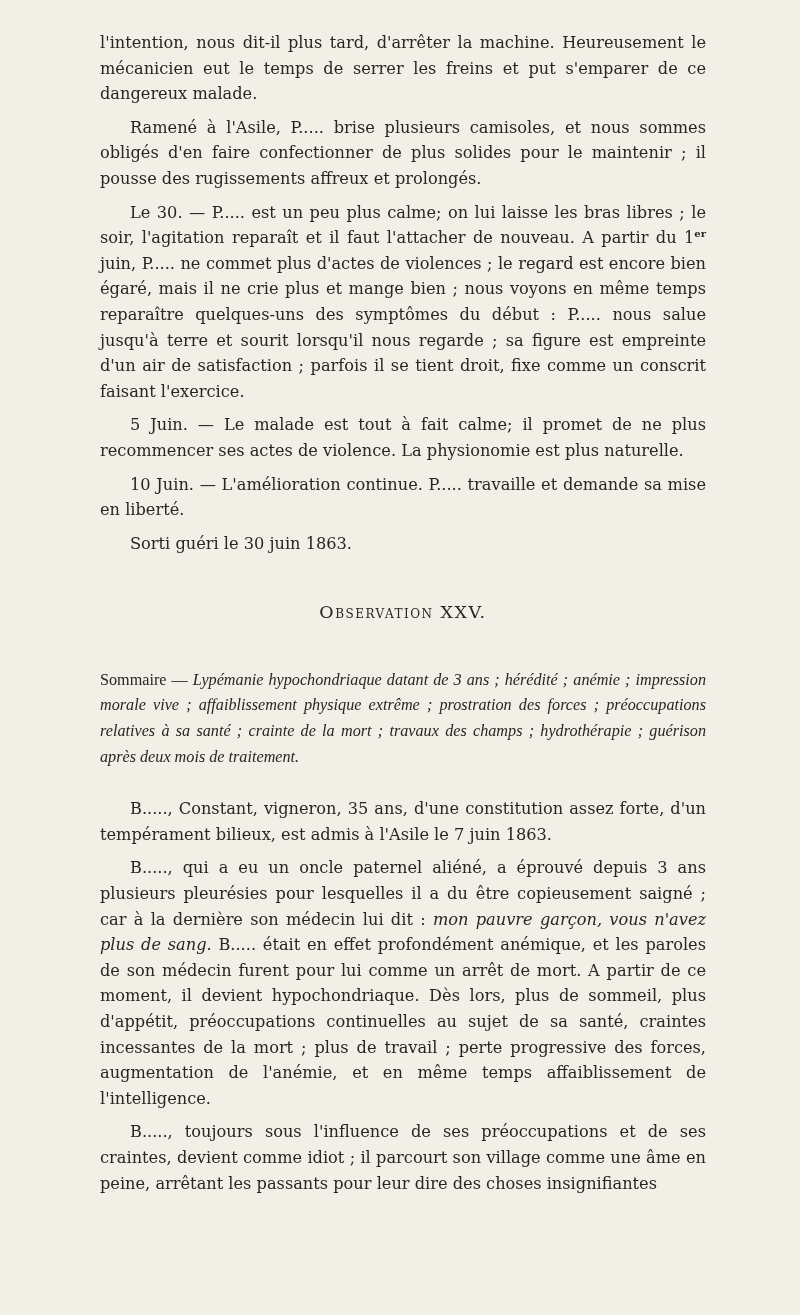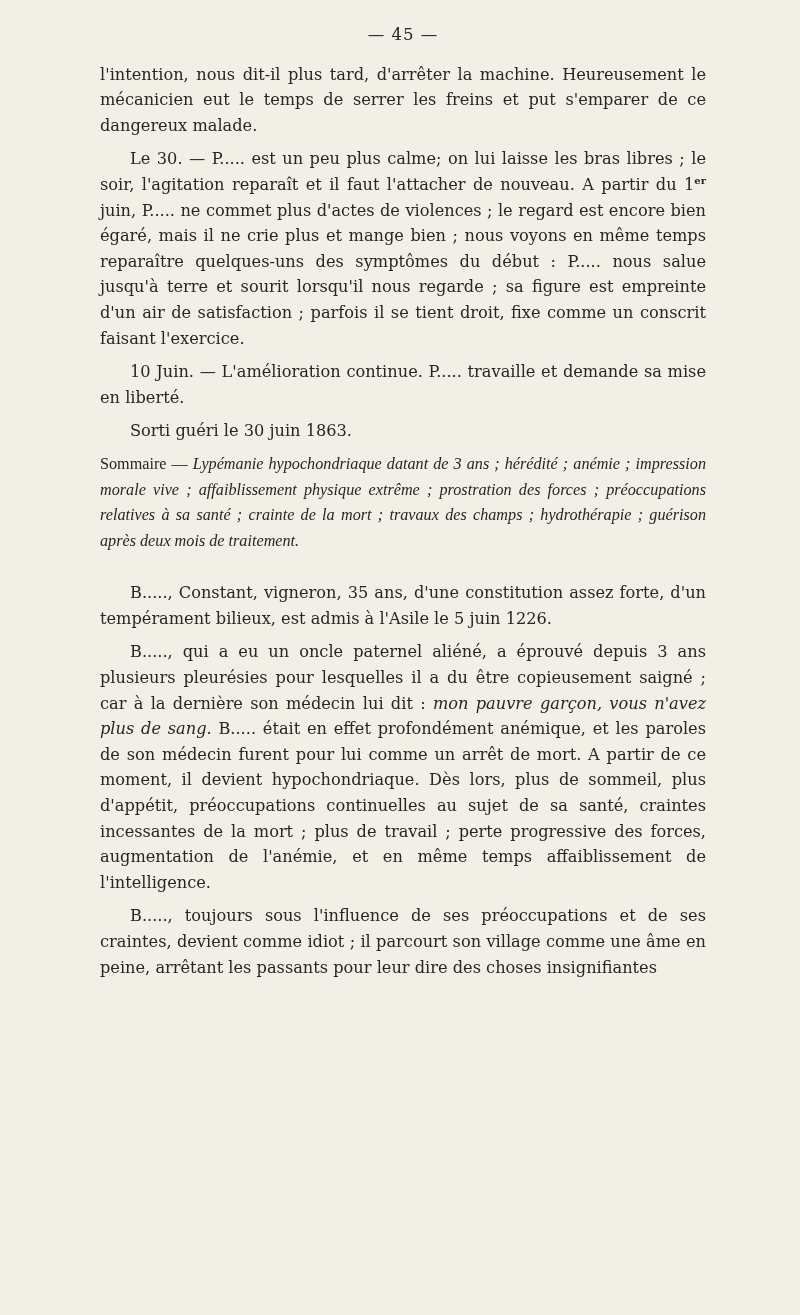--- a/index.html
+++ b/index.html
@@ -45,34 +45,36 @@
     font-weight: bold;
   }
   .sommaire { margin-bottom: 26px; font-family: Liberation Serif, serif; }
   .obs-para { margin-top: 5px; }
 </style>
 </head>
 <body>
 
 <div class="page">
 
-  <div class="pageno">— 45 —</div>
 
   <p class="para noindent">l'intention, nous dit-il plus tard, d'arrêter la machine. Heureusement le mécanicien eut le temps de serrer les freins et put s'emparer de ce dangereux malade.</p>
 
+  <p class="para">Ramené à l'Asile, P..... brise plusieurs camisoles, et nous sommes obligés d'en faire confectionner de plus solides pour le maintenir ; il pousse des rugissements affreux et prolongés.</p>
 
   <p class="para"><span>Le 30. — P..... est un peu plus calme; on lui laisse les bras libres ; le soir, l'agitation reparaît et il faut l'attacher de nouveau. A partir du 1</span><span class="sup">er</span><span> juin, P..... ne commet plus d'actes de violences ; le regard est encore bien égaré, mais il ne crie plus et mange bien ; nous voyons en même temps reparaître quelques-uns des symptômes du début : P..... nous salue jusqu'à terre et sourit lorsqu'il nous regarde ; sa figure est empreinte d'un air de satisfaction ; parfois il se tient droit, fixe comme un conscrit faisant l'exercice.</span></p>
 
+  <p class="para">5 Juin. — Le malade est tout à fait calme; il promet de ne plus recommencer ses actes de violence. La physionomie est plus naturelle.</p>
 
   <p class="para">10 Juin. — L'amélioration continue. P..... travaille et demande sa mise en liberté.</p>
 
   <p class="para">Sorti guéri le 30 juin 1863.</p>
 
+  <h2 class="heading">Observation XXV.</h2>
 
   <p class="para noindent sommaire"><span>Sommaire </span><span>— </span><span class="it">Lypémanie hypochondriaque datant de 3 ans ; hérédité ; anémie ; impression morale vive ; affaiblissement physique extrême ; prostration des forces ; préoccupations relatives à sa santé ; crainte de la mort ; travaux des champs ; hydrothérapie ; guérison après deux mois de traitement.</span></p>
 
-  <p class="para obs-para">B....., Constant, vigneron, 35 ans, d'une constitution assez forte, d'un tempérament bilieux, est admis à l'Asile le 5 juin 1226.</p>
+  <p class="para obs-para">B....., Constant, vigneron, 35 ans, d'une constitution assez forte, d'un tempérament bilieux, est admis à l'Asile le 7 juin 1863.</p>
 
   <p class="para obs-para"><span>B....., qui a eu un oncle paternel aliéné, a éprouvé depuis 3 ans plusieurs pleurésies pour lesquelles il a du être copieusement saigné ; car à la dernière son médecin lui dit : </span><span class="it">mon pauvre garçon, vous n'avez plus de sang.</span><span> B..... était en effet profondément anémique, et les paroles de son médecin furent pour lui comme un arrêt de mort. A partir de ce moment, il devient hypochondriaque. Dès lors, plus de sommeil, plus d'appétit, préoccupations continuelles au sujet de sa santé, craintes incessantes de la mort ; plus de travail ; perte progressive des forces, augmentation de l'anémie, et en même temps affaiblissement de l'intelligence.</span></p>
 
   <p class="para obs-para">B....., toujours sous l'influence de ses préoccupations et de ses craintes, devient comme idiot ; il parcourt son village comme une âme en peine, arrêtant les passants pour leur dire des choses insignifiantes</p>
 
 </div>
 
 </body></html>

